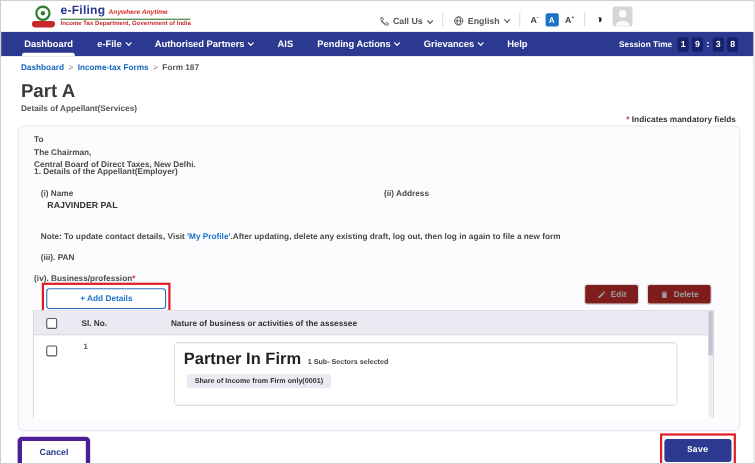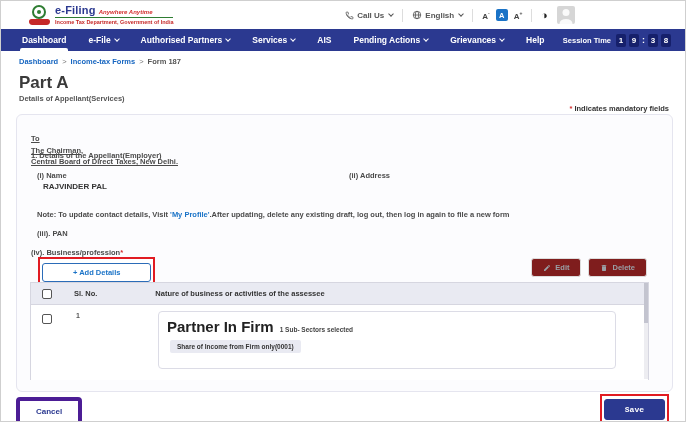--- a/index.html
+++ b/index.html
@@ -13,21 +13,21 @@
   .emblem { width:21px; height:21px; position:relative; }
   .emblem .ring { position:absolute; left:3px; top:0; width:14px; height:14px; border:2px solid #2e7d32; border-radius:50%; background:#fff; }
   .emblem .hub { position:absolute; left:8px; top:5px; width:4px; height:4px; border-radius:50%; background:#2e7d32; }
   .emblem .ribbon { position:absolute; left:0; bottom:1px; width:21px; height:6px; background:#c62828; border-radius:3px 3px 4px 4px; }
   .brand-text { display:flex; flex-direction:column; line-height:1; }
   .brand-row1 { display:flex; align-items:baseline; gap:3px; border-bottom:1px solid #2e7d32; padding-bottom:1px; }
   .brand-title { font-size:11px; font-weight:bold; color:#2b3990; letter-spacing:.2px; }
   .brand-tagline { font-size:6px; font-style:italic; font-weight:bold; color:#d32f2f; }
   .brand-sub { font-size:5.5px; color:#c62828; margin-top:1.5px; font-weight:bold; }
 
-  .top-right { margin-left:auto; display:flex; align-items:center; gap:9px; font-size:8px; color:#444; margin-right:100px; }
+  .top-right { margin-left:auto; display:flex; align-items:flex-end; gap:9px; font-size:8px; color:#444; margin-right:100px; }
   .top-item { display:flex; align-items:center; gap:3px; cursor:pointer; font-weight:bold; color:#555; }
   .vdiv { width:1px; height:13px; background:#ddd; }
   .chev { width:4px; height:4px; border-right:1.2px solid currentColor; border-bottom:1.2px solid currentColor; transform:rotate(45deg); display:inline-block; margin-left:2px; margin-bottom:2px; }
   .chev-w { border-color:#fff; }
   .fontsize-group { display:flex; align-items:center; gap:6px; }
   .fs-btn { font-size:8px; font-weight:bold; color:#444; cursor:pointer; }
   .fs-btn sup { font-size:5px; }
   .fs-mid { width:12px; height:12px; background:#1a73c7; color:#fff; border-radius:2px; display:flex; align-items:center; justify-content:center; font-size:7.5px; font-weight:bold; }
   .contrast { font-size:11px; color:#222; cursor:pointer; }
   .avatar { width:18px; height:18px; background:#d6d6d6; position:relative; overflow:hidden; border-radius:2px; }
@@ -51,21 +51,21 @@
 
   
   .page-title { position:absolute; left:18px; top:72px; font-size:17px; font-weight:bold; color:#3a3a3a; }
   .page-subtitle { position:absolute; left:18px; top:93px; font-size:7.5px; font-weight:bold; color:#555; }
   .mandatory { position:absolute; right:16px; top:103px; font-size:7.5px; font-weight:bold; color:#333; }
   .mandatory .star { color:#d32f2f; }
 
   
   .card { position:absolute; left:15px; top:113px; width:657px; height:278px; background:#fcfcfe; border:1px solid #e5e5ef; border-radius:6px; }
   .txt { font-size:7.5px; font-weight:bold; color:#4a4a4a; }
-  .to-block { position:absolute; left:14px; top:18px; line-height:1.55;text-decoration:underline; }
+  .to-block { position:absolute; left:14px; top:6px; line-height:1.55; }
   .section1 { position:absolute; left:14px; top:36px; }
   .name-label { position:absolute; left:20px; top:56px; }
   .name-value { position:absolute; left:26px; top:67px; font-size:8px; font-weight:bold; color:#333; }
   .addr-label { position:absolute; left:332px; top:56px; }
   .note-line { position:absolute; left:20px; top:95px; }
   .note-line .link { color:#1a73c7; cursor:pointer; }
   .pan-label { position:absolute; left:20px; top:114px; }
   .biz-label { position:absolute; left:14px; top:133px; }
   .biz-label .star { color:#d32f2f; }
 
@@ -157,24 +157,20 @@
       </div>
     <div class="nav-item">
         <span>e-File</span>
         <span class="chev chev-w"></span>
       </div>
     <div class="nav-item">
         <span>Authorised Partners</span>
         <span class="chev chev-w"></span>
       </div>
     <div class="nav-item">
-        <span>Services</span>
-        <span class="chev chev-w"></span>
-      </div>
-    <div class="nav-item">
         <span>AIS</span>
       </div>
     <div class="nav-item">
         <span>Pending Actions</span>
         <span class="chev chev-w"></span>
       </div>
     <div class="nav-item">
         <span>Grievances</span>
         <span class="chev chev-w"></span>
       </div>

